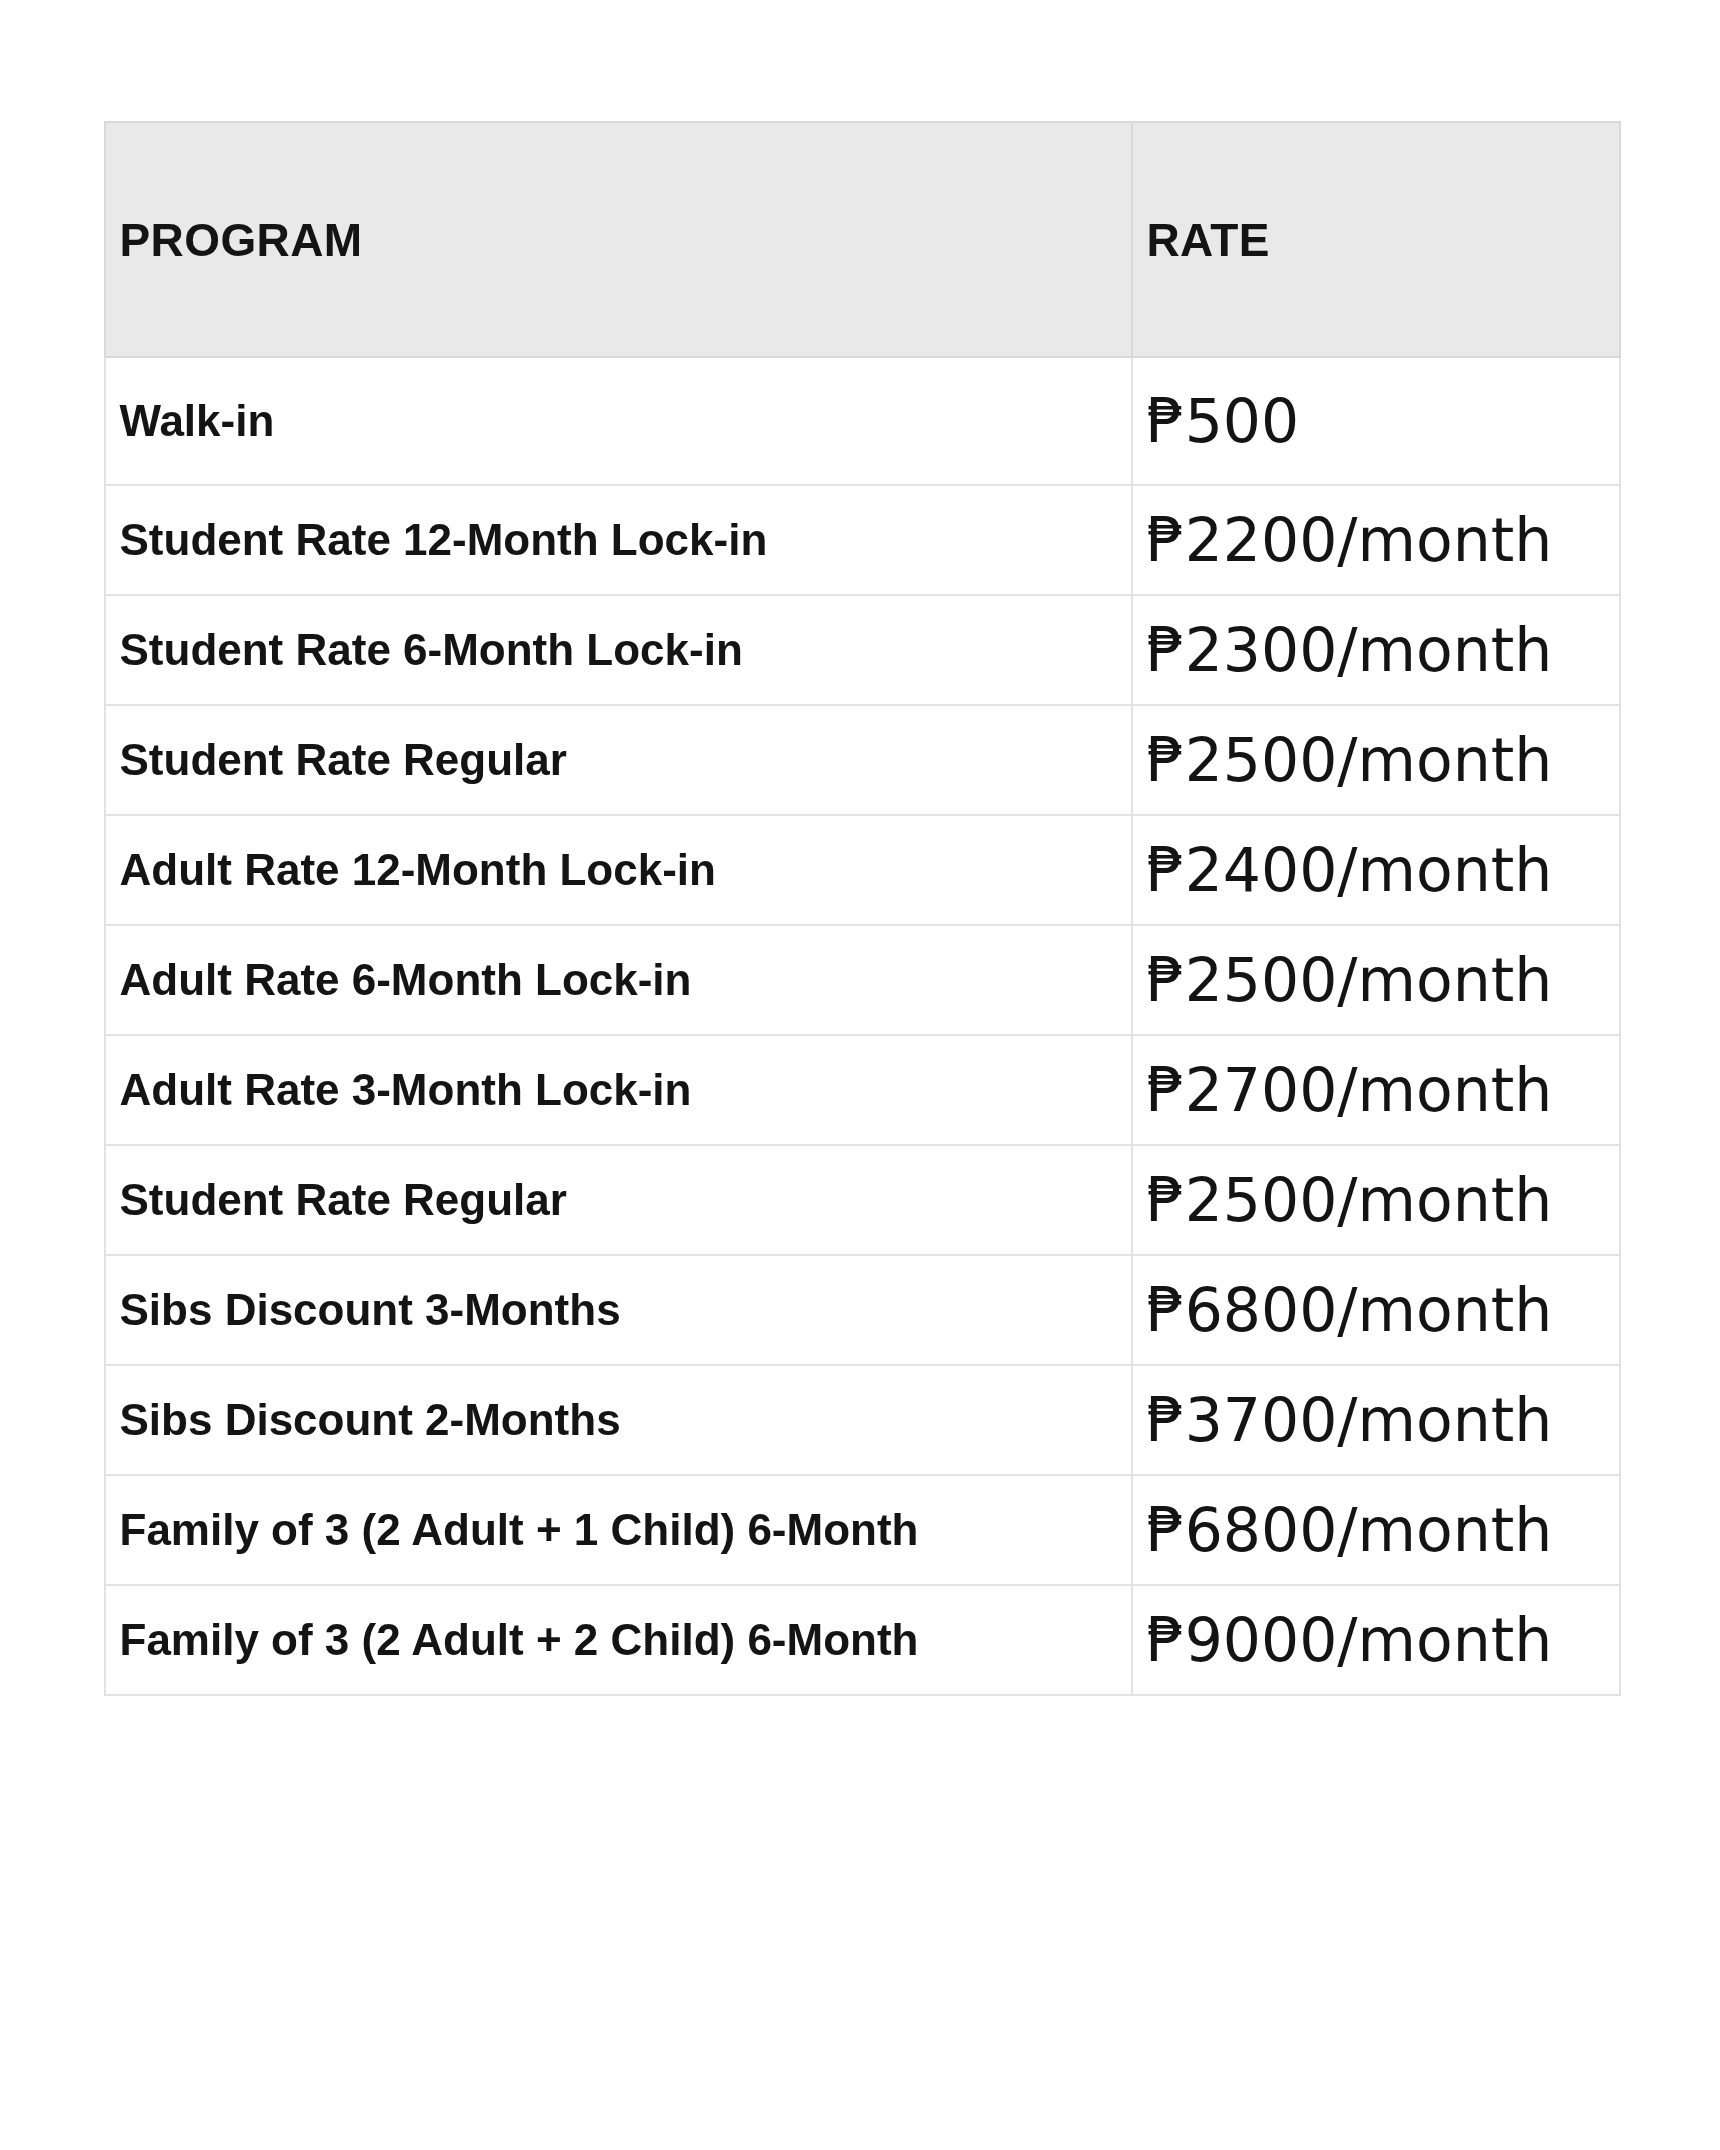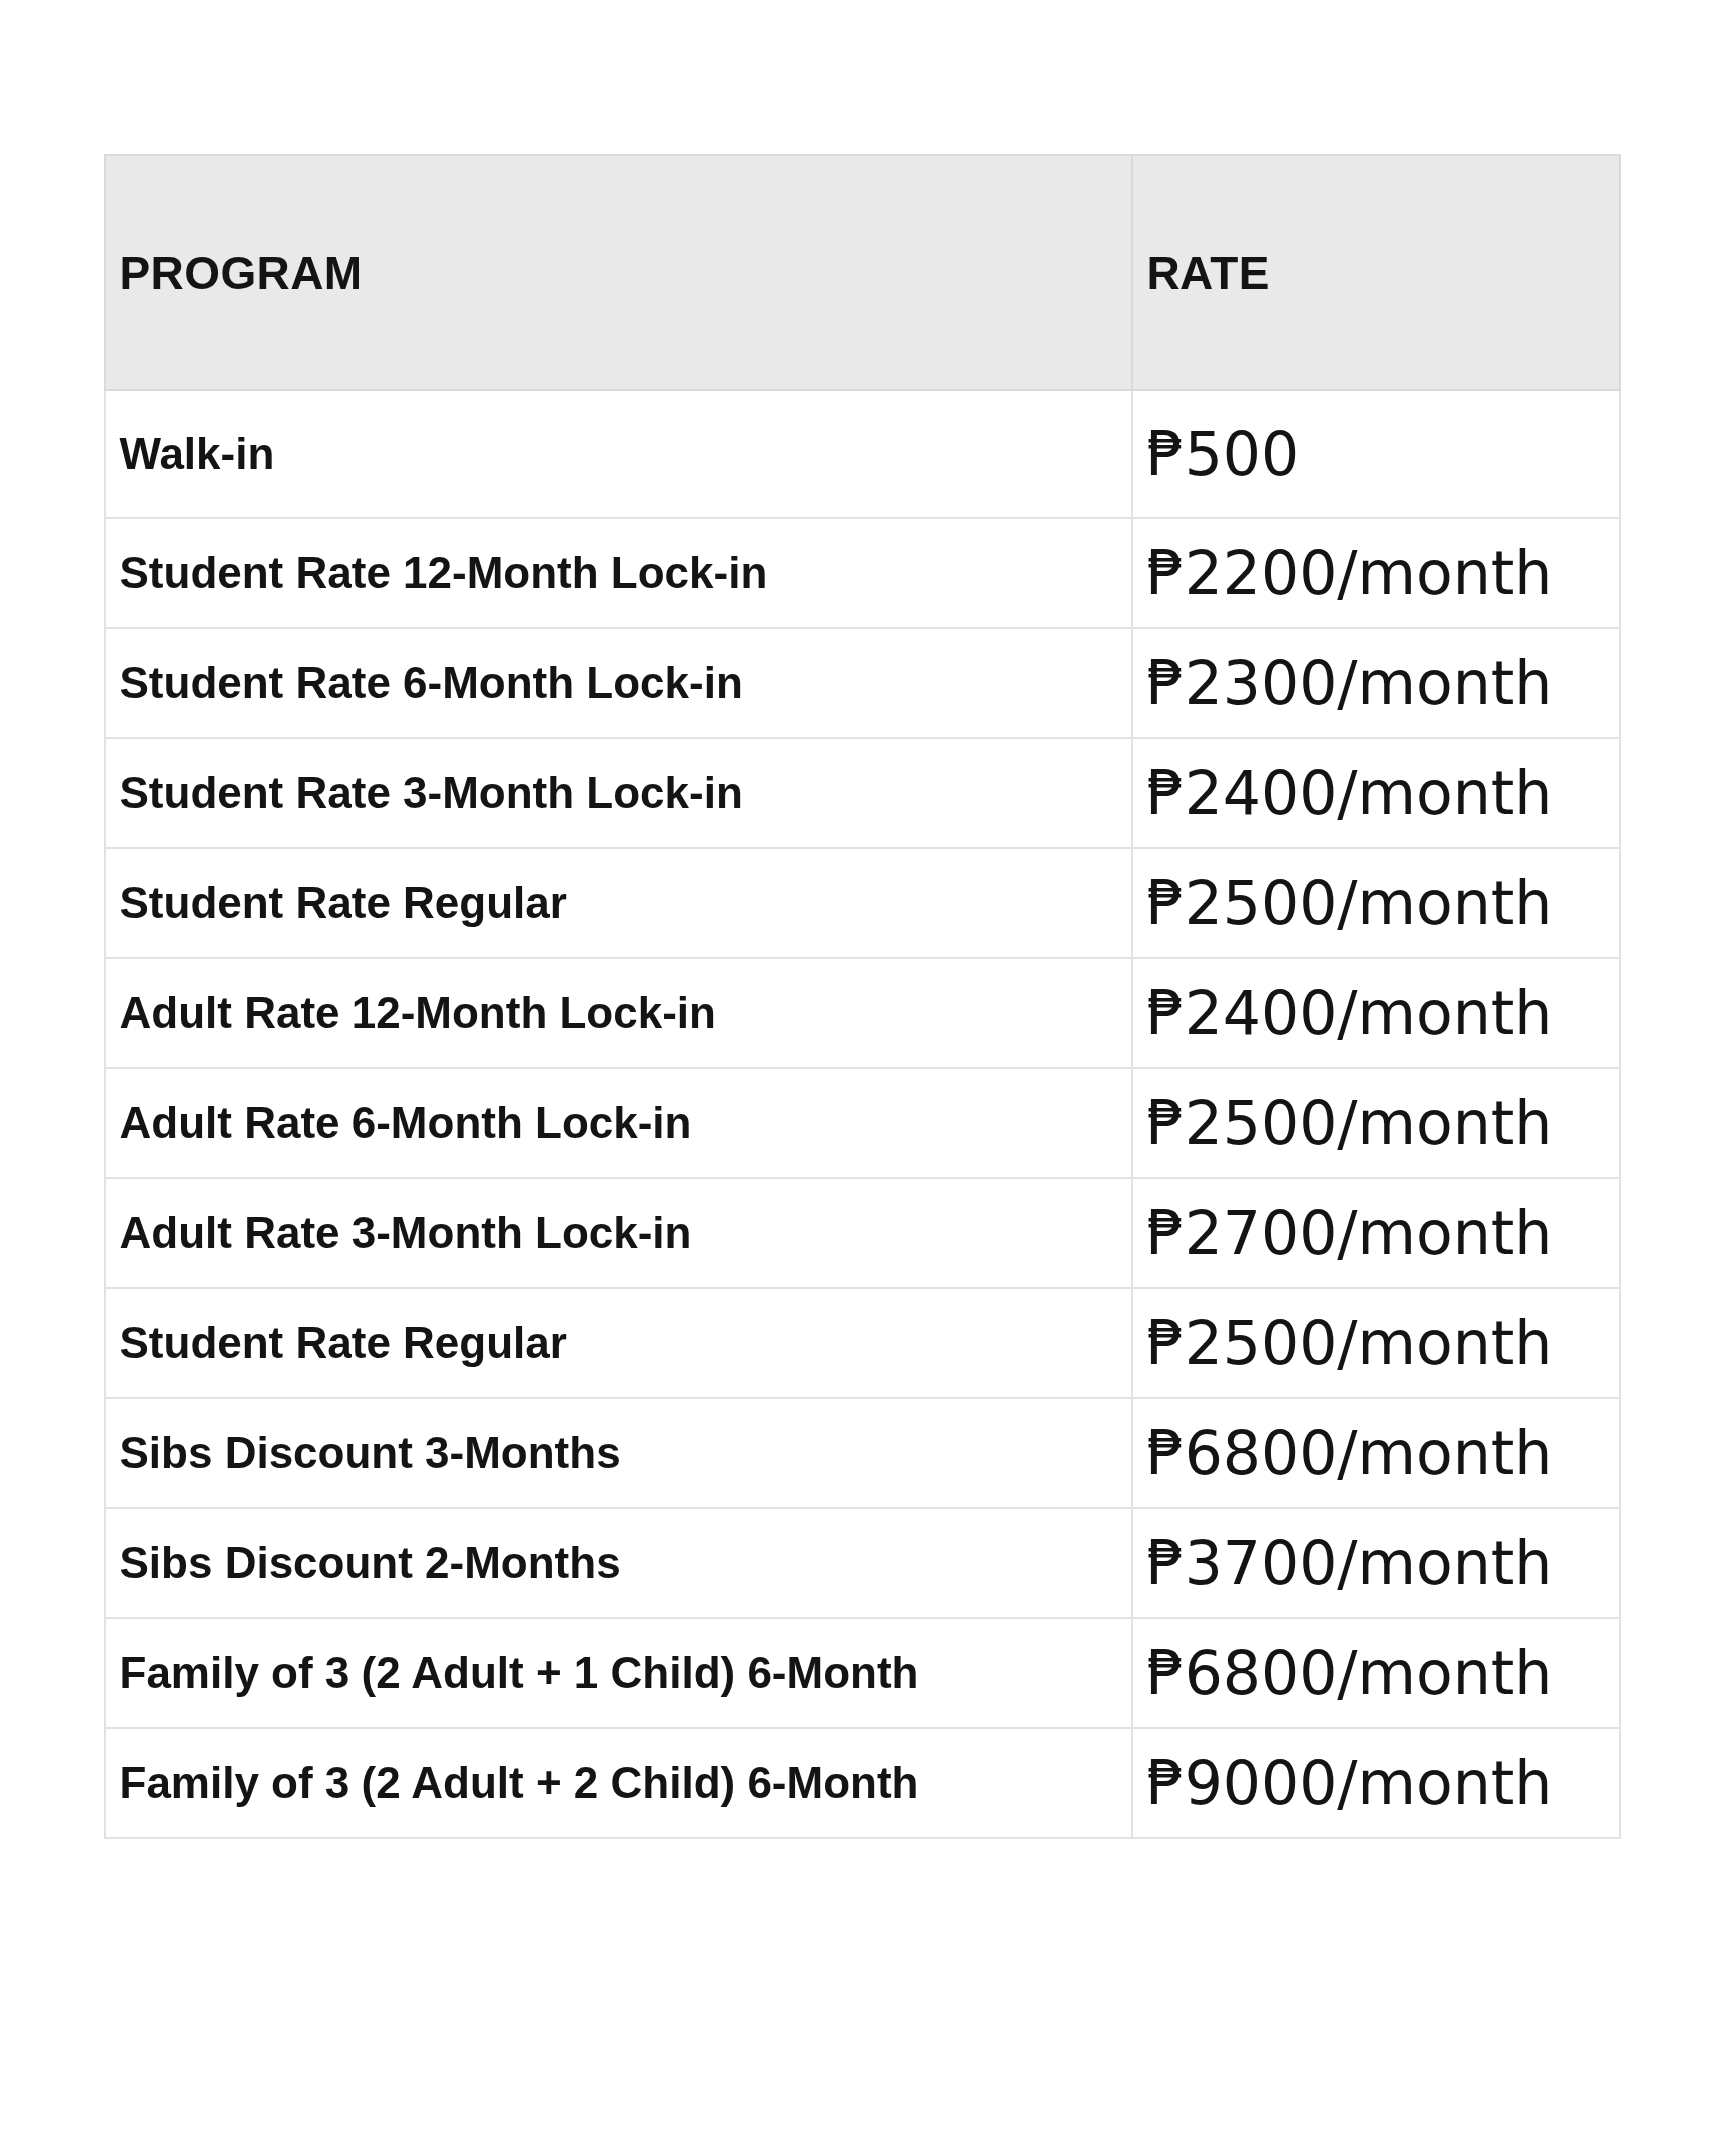--- a/index.html
+++ b/index.html
@@ -10,21 +10,21 @@
   body {
     width: 1721px;
     height: 2151px;
     position: relative;
     font-family: "Liberation Sans", sans-serif;
     color: #141414;
   }
   .table-wrap {
     position: absolute;
     left: 104px;
-    top: 154px;
+    top: 121px;
     width: 1515px;
   }
   table.pricing {
     width: 1515px;
     border-collapse: collapse;
     table-layout: fixed;
   }
   col.c-program { width: 1027px; }
   col.c-rate    { width: 488px;  }
   th, td {
@@ -80,24 +80,20 @@
       </tr>
       <tr class="row-std">
         <td class="program-cell">Student Rate 12-Month Lock-in</td>
         <td class="rate-cell">₱2200/month</td>
       </tr>
       <tr class="row-std">
         <td class="program-cell">Student Rate 6-Month Lock-in</td>
         <td class="rate-cell">₱2300/month</td>
       </tr>
       <tr class="row-std">
-        <td class="program-cell">Student Rate 3-Month Lock-in</td>
-        <td class="rate-cell">₱2400/month</td>
-      </tr>
-      <tr class="row-std">
         <td class="program-cell">Student Rate Regular</td>
         <td class="rate-cell">₱2500/month</td>
       </tr>
       <tr class="row-std">
         <td class="program-cell">Adult Rate 12-Month Lock-in</td>
         <td class="rate-cell">₱2400/month</td>
       </tr>
       <tr class="row-std">
         <td class="program-cell">Adult Rate 6-Month Lock-in</td>
         <td class="rate-cell">₱2500/month</td>

